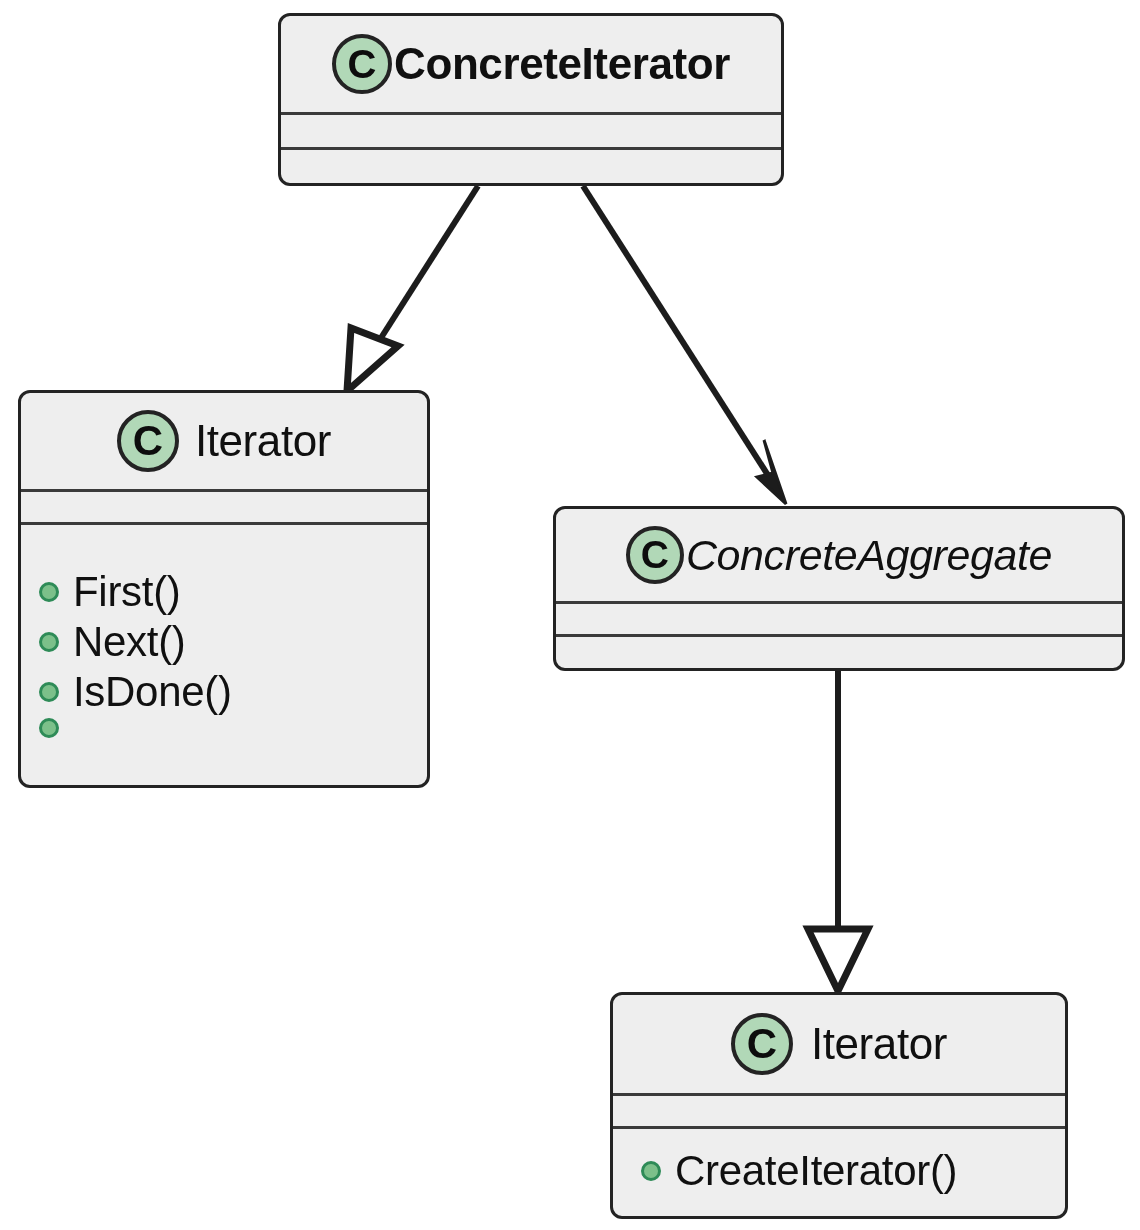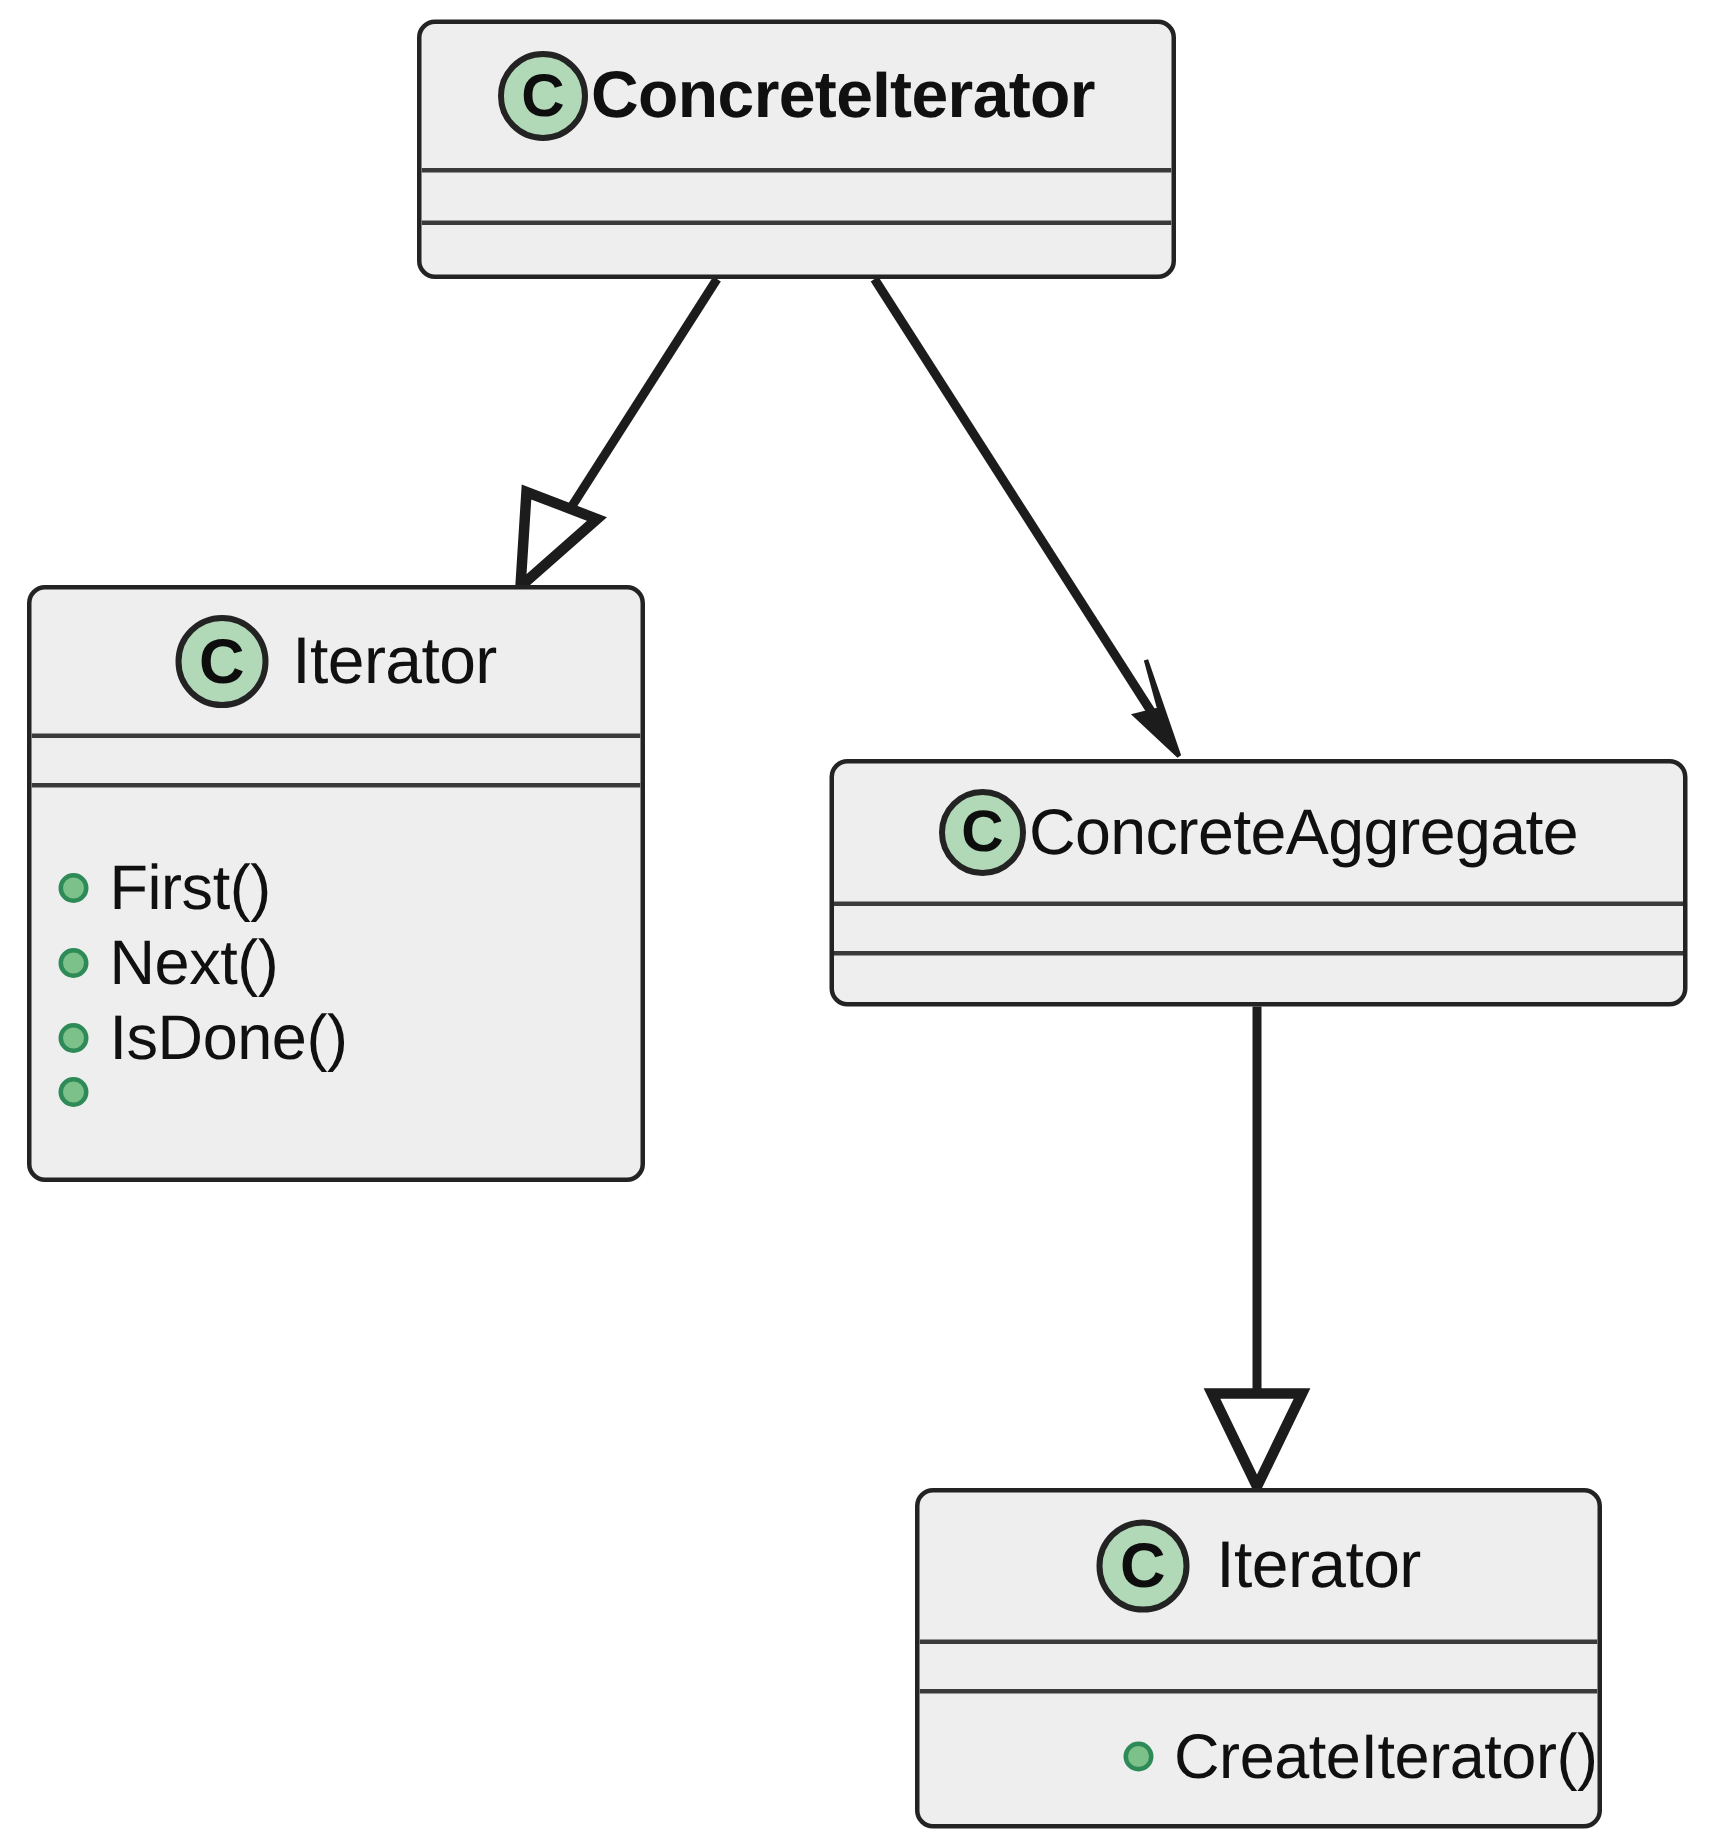--- a/index.html
+++ b/index.html
@@ -112,33 +112,33 @@
   #class-iterator .class-methods { padding: 6px 0 10px 18px; gap: 2px; text-align: right; }
   #class-iterator .method-bullet { width: 20px; height: 20px; }
   #class-iterator .method-label { font-size: 42px; margin-left: 14px; }
 
   
   #class-concrete-aggregate {
     left: 553px; top: 506px; width: 572px; height: 165px;
   }
   #class-concrete-aggregate .class-header { height: 92px; padding: 0 14px; }
   #class-concrete-aggregate .class-badge { width: 58px; height: 58px; font-size: 39px; }
-  #class-concrete-aggregate .class-title { font-size: 43px; margin-left: 2px; }
+  #class-concrete-aggregate .class-title { font-size: 43px; margin-left: 2px; font-style: italic; }
   #class-concrete-aggregate .class-attributes { height: 30px; }
   #class-concrete-aggregate .class-methods { min-height: 30px; }
 
   
   #class-aggregate {
     left: 610px; top: 992px; width: 458px; height: 227px;
   }
   #class-aggregate .class-header { height: 98px; padding: 0 14px; }
   #class-aggregate .class-badge { width: 62px; height: 62px; font-size: 42px; }
   #class-aggregate .class-title { font-size: 44px; margin-left: 18px; }
   #class-aggregate .class-attributes { height: 30px; }
-  #class-aggregate .class-methods { padding: 4px 0 8px 28px; align-items: flex-end; }
+  #class-aggregate .class-methods { padding: 4px 0 8px 28px; }
   #class-aggregate .method-bullet { width: 20px; height: 20px; }
   #class-aggregate .method-label { font-size: 42px; margin-left: 14px; }
 </style>
 </head>
 <body>
 
 <div id="diagram-canvas">
 
   <svg id="connector-layer" viewBox="0 0 1140 1230">
 

